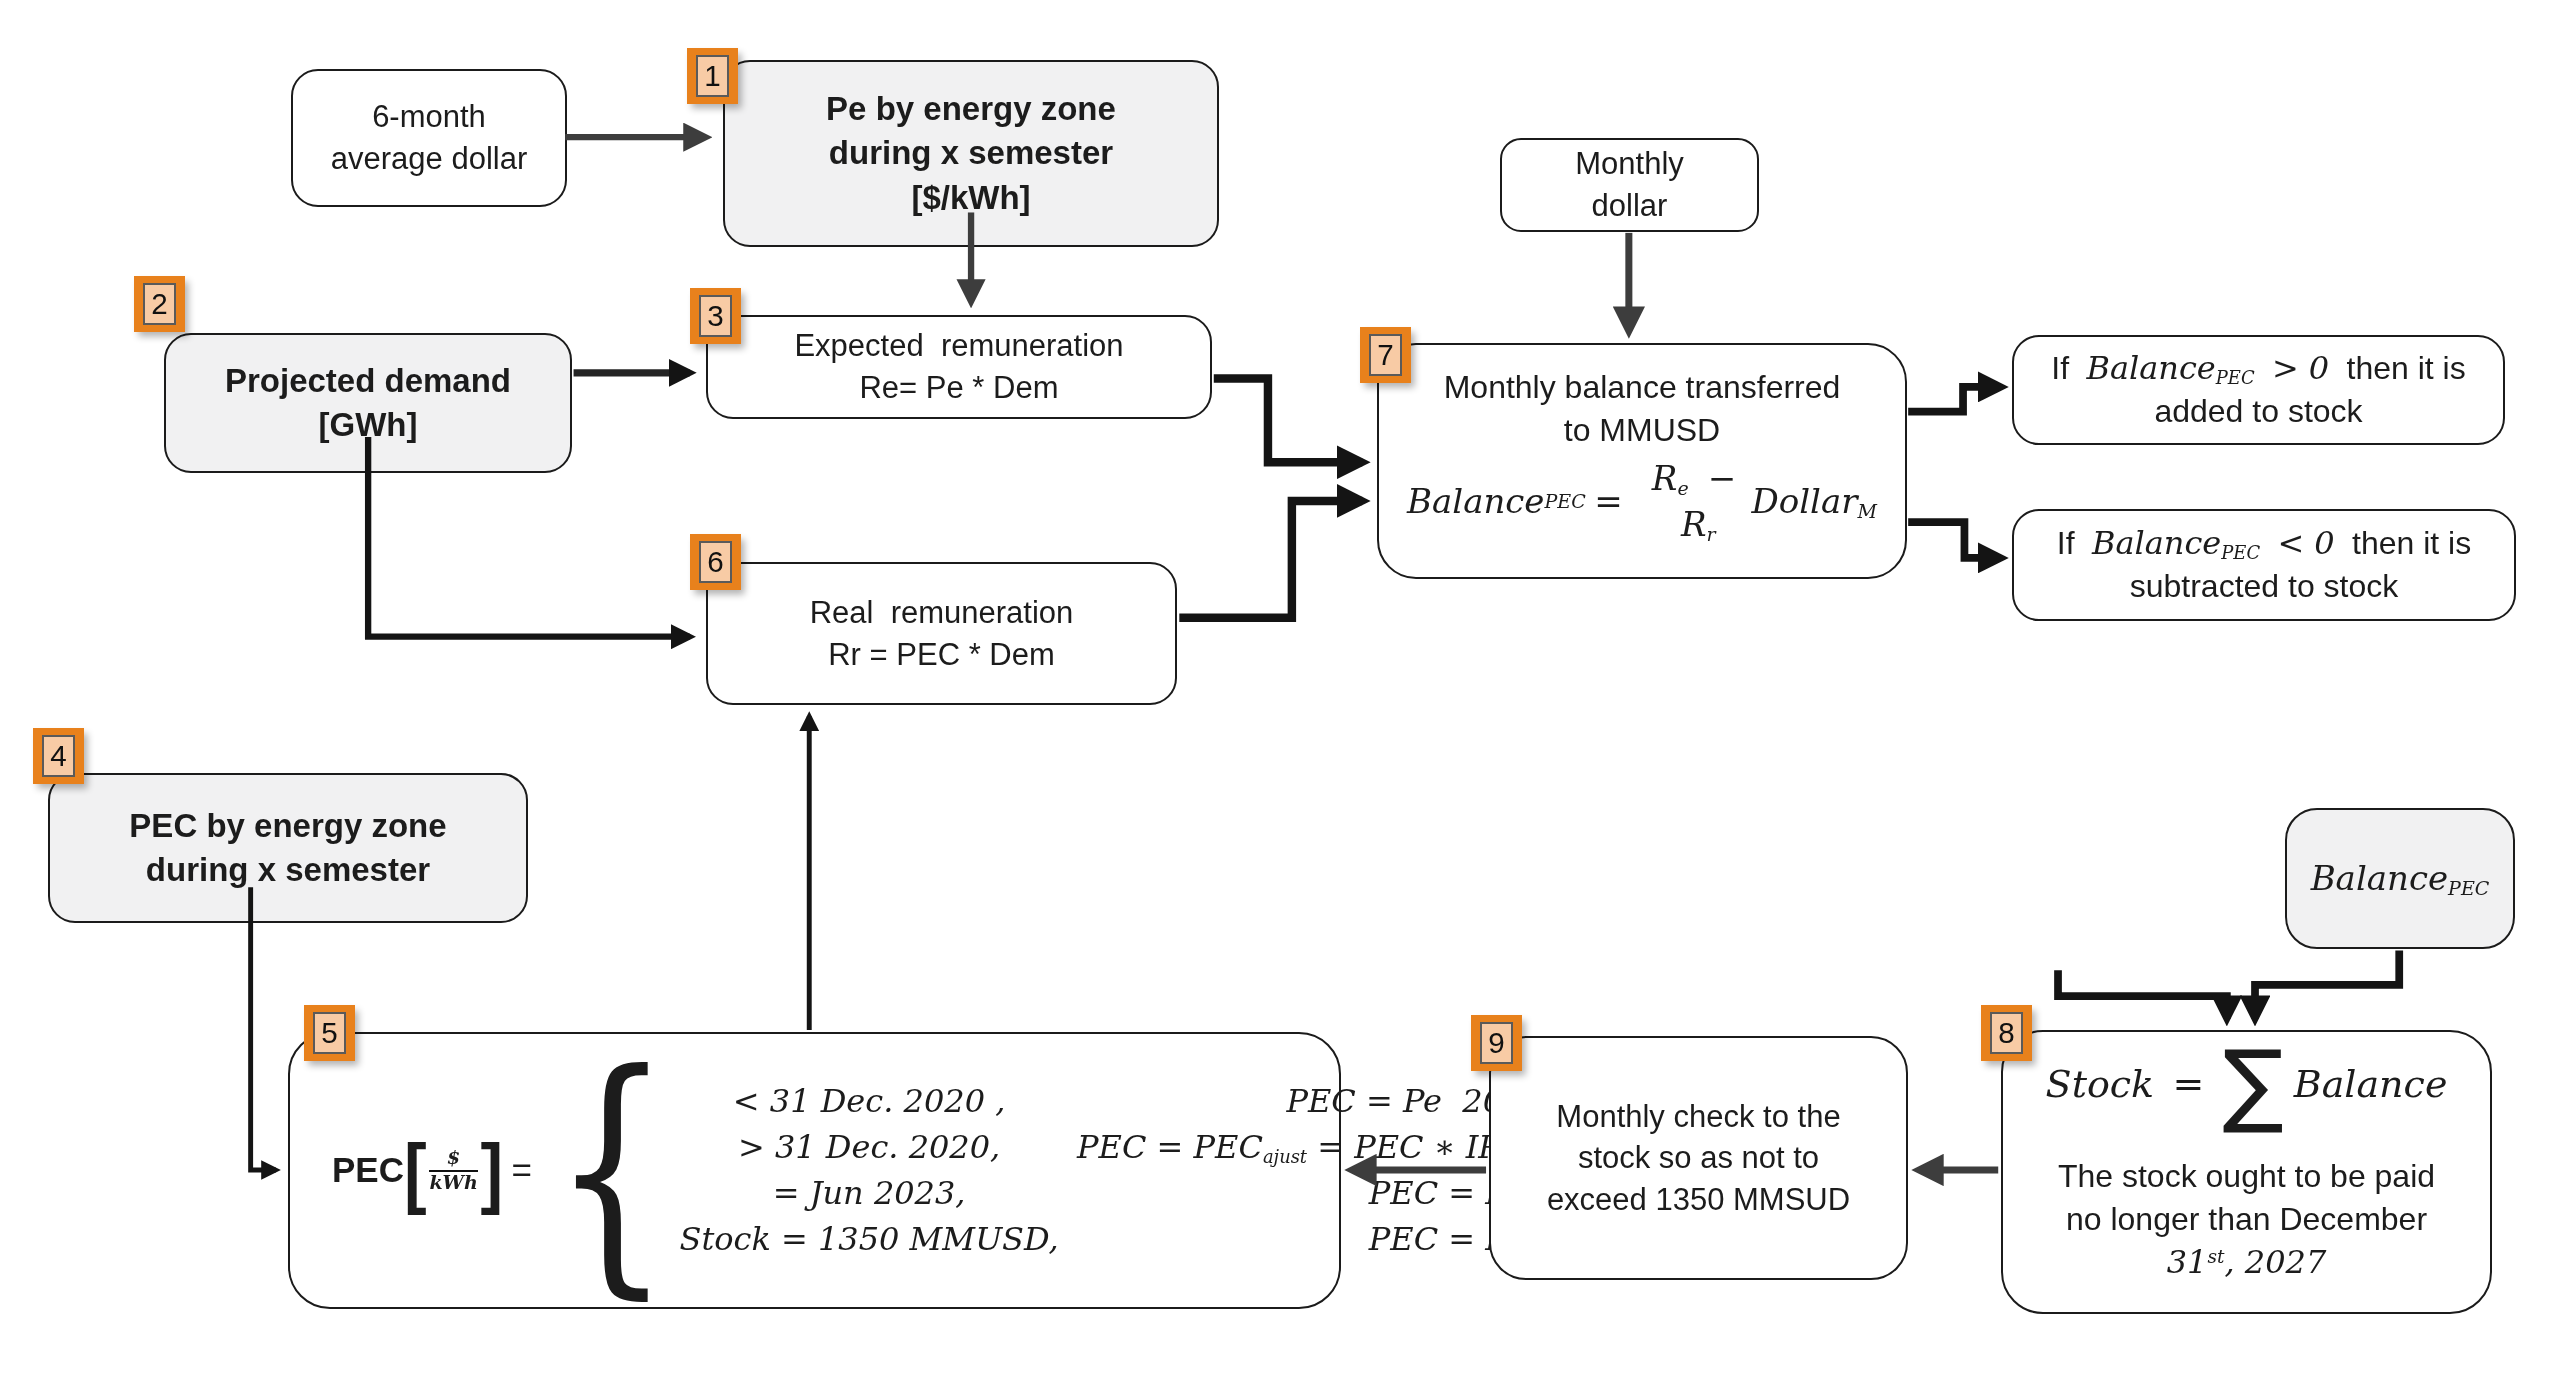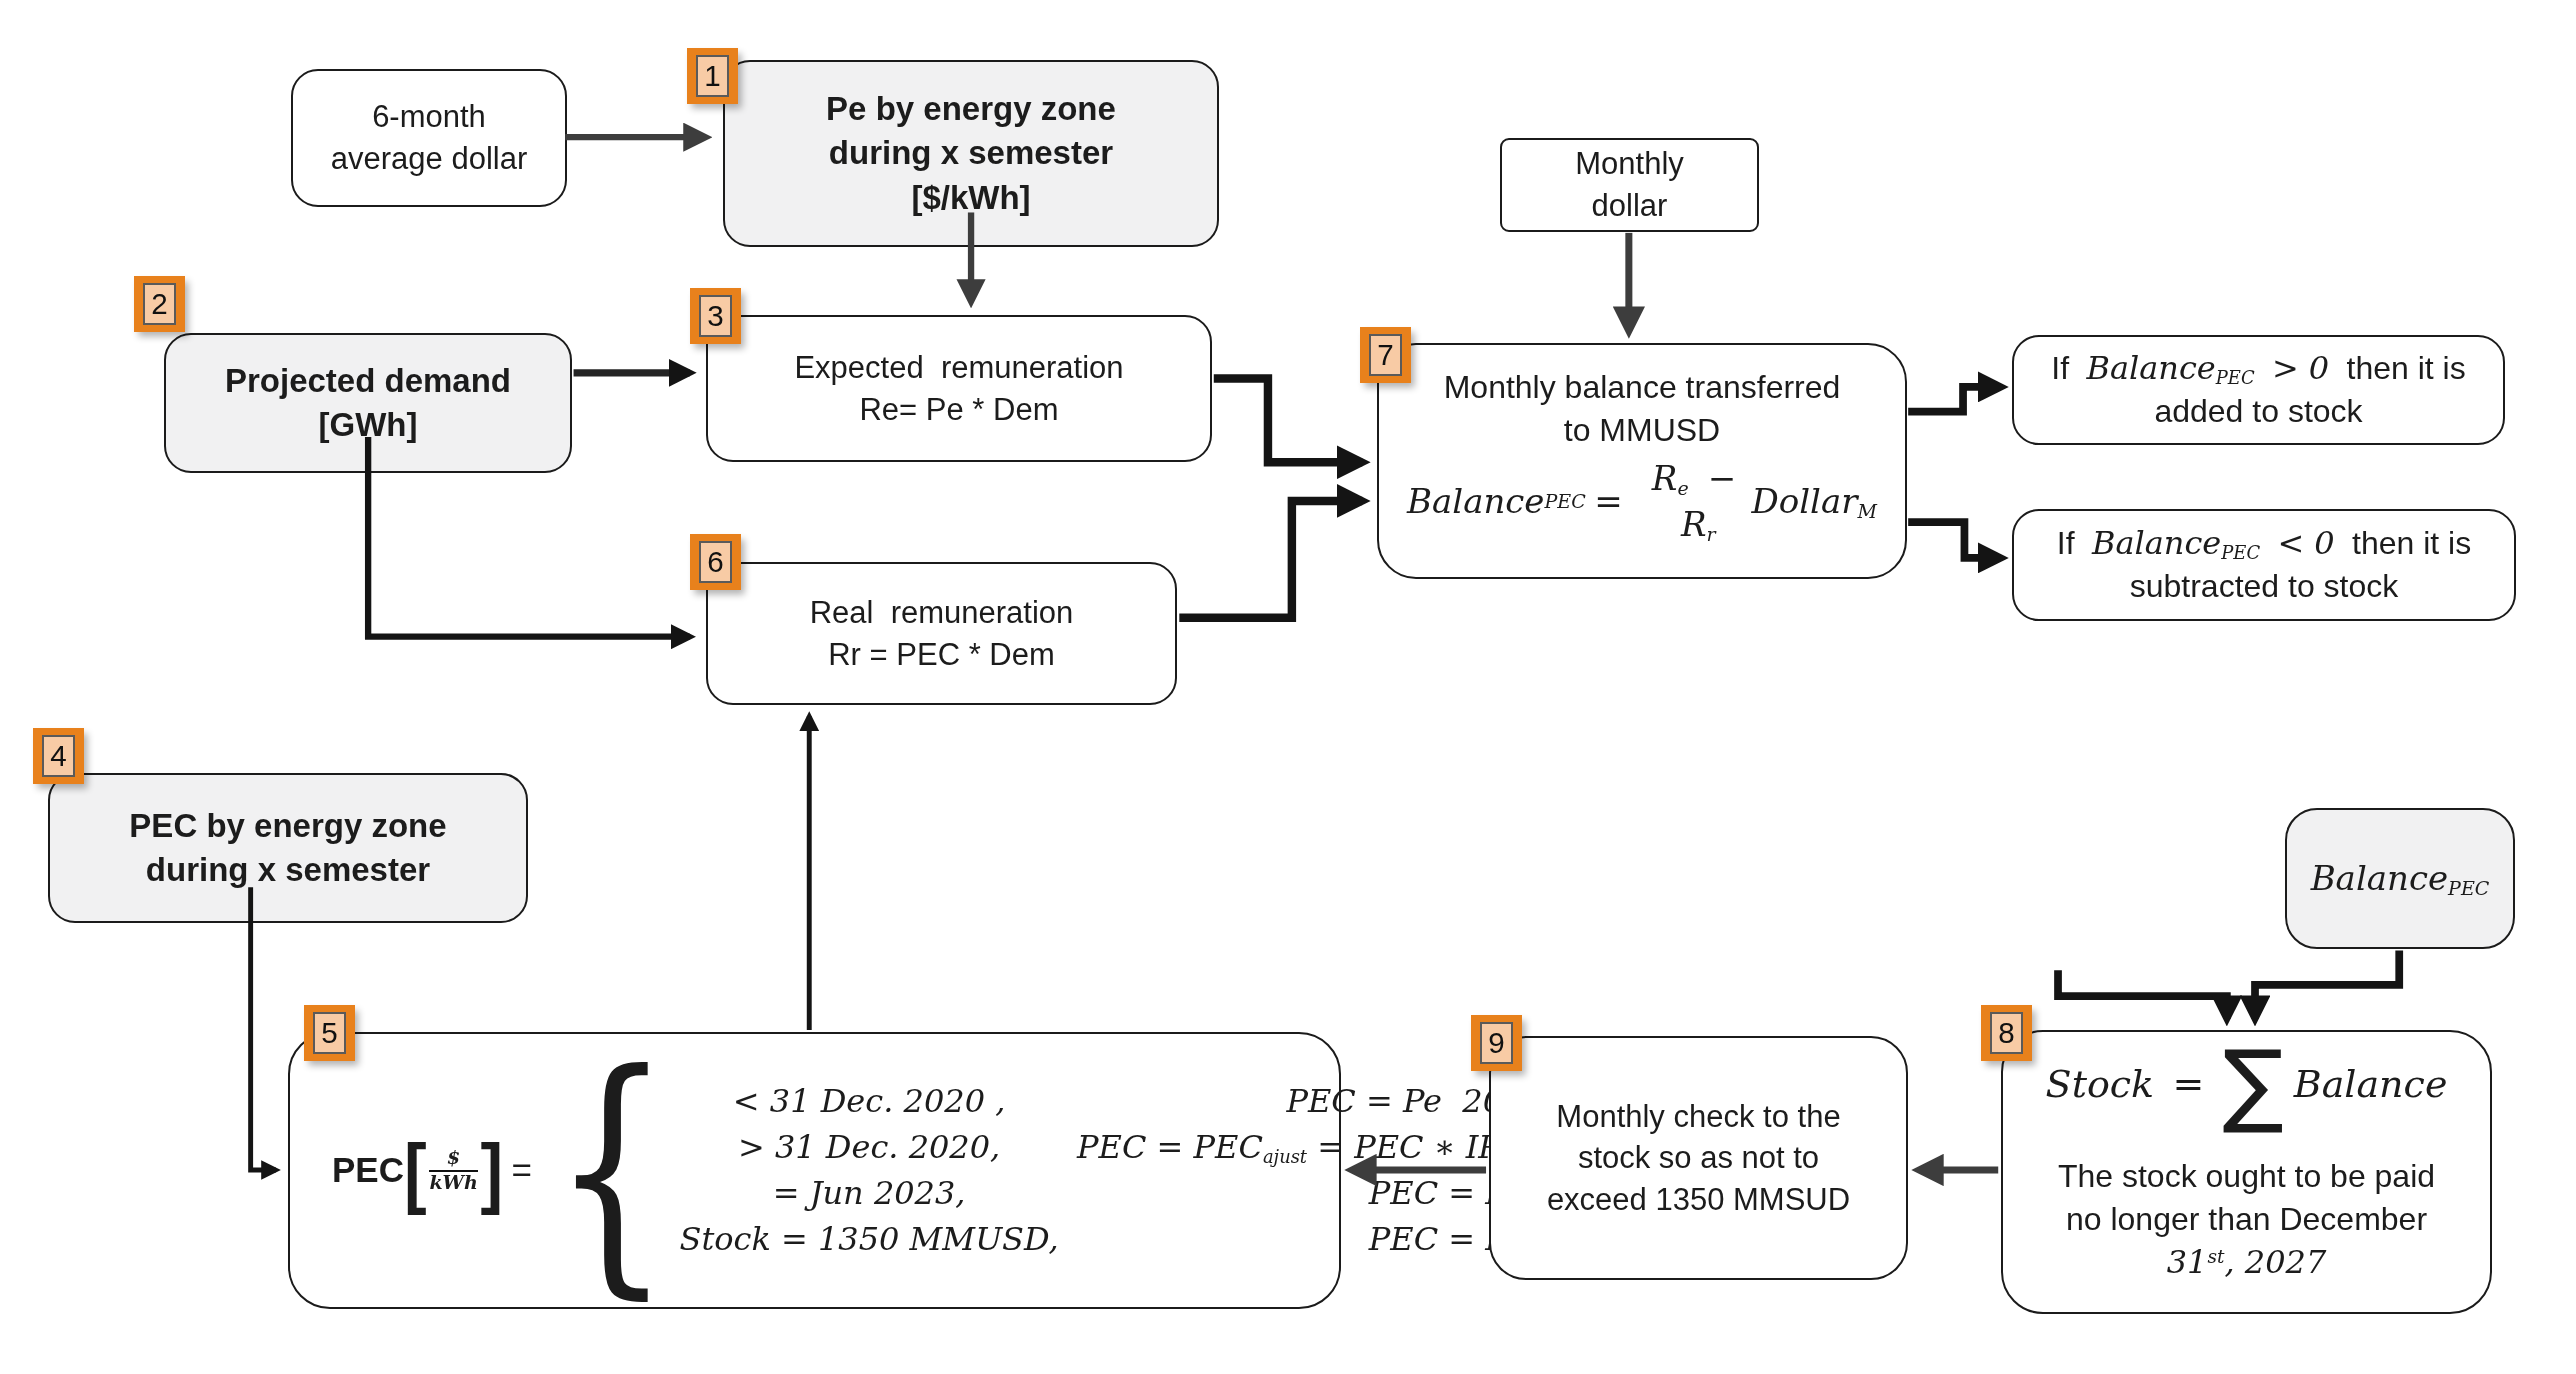--- a/index.html
+++ b/index.html
@@ -57,31 +57,31 @@
   </div>
 
   <div class="node gray bold" style="left:723px;top:23px;width:496px;height:187px;font-size:33px;">
     <div class="pre" style="padding:0 81px;">Pe by energy zone during x semester [$/kWh]</div>
   </div>
 
   <div class="node gray bold" style="left:164px;top:296px;width:408px;height:140px;font-size:33px;">
     <div style="padding:0 49px;">Projected demand [GWh]</div>
   </div>
 
-  <div class="node" style="left:706px;top:315px;width:506px;height:147px;align-items:center;">
+  <div class="node" style="left:706px;top:315px;width:506px;height:104px;align-items:center;">
     <div class="pre">Expected  remuneration</div>
     <div class="pre">Re= Pe * Dem</div>
   </div>
 
   <div class="node" style="left:706px;top:562px;width:471px;height:143px;">
     <div class="pre">Real  remuneration</div>
     <div class="pre">Rr = PEC * Dem</div>
   </div>
 
-  <div class="node" style="left:1500px;top:138px;width:259px;height:94px;border-radius:9px;">
+  <div class="node" style="left:1500px;top:138px;width:259px;height:94px;border-radius:21px;">
     <div style="padding:0 42px;">Monthly dollar</div>
   </div>
 
   <div class="node b7" style="left:1377px;top:343px;width:530px;height:236px;border-radius:39px;font-size:32px;">
     <div style="padding:0 28px;">Monthly balance transferred to MMUSD</div>
     <div class="formula math">
       <span>Balance</span>
         <sub class="m">PEC</sub>
       <span class="op">=</span>
       <span class="frac">

